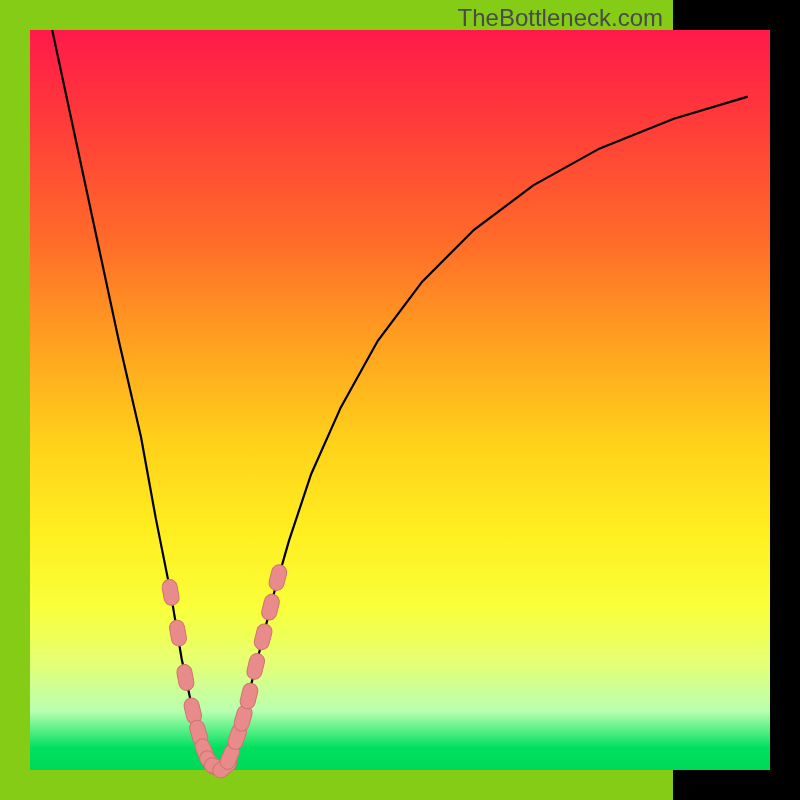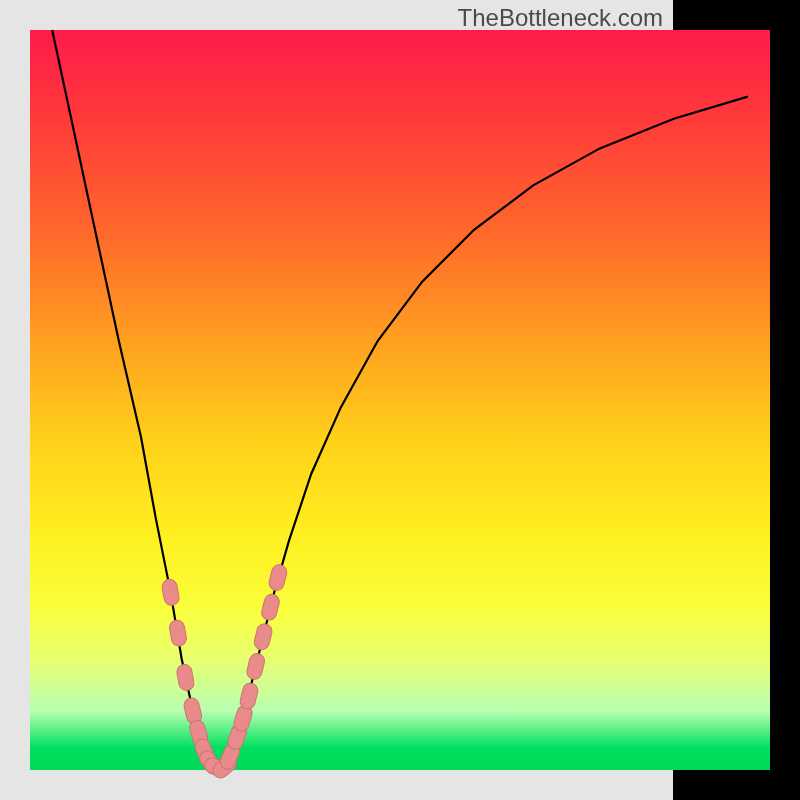--- a/index.html
+++ b/index.html
@@ -10,21 +10,21 @@
     overflow: hidden;
     background: #000;
     font-family: Arial, Helvetica, sans-serif;
   }
   .frame {
     position: absolute;
     top: 0;
     left: 0;
     width: 673px;
     height: 800px;
-    background: #e5e5e5;
+    background: #84cc16;
   }
   .plot-area {
     position: absolute;
     top: 30px;
     left: 30px;
     width: 740px;
     height: 740px;
     background: linear-gradient(
       to bottom,
       #ff1a4a 0%,

